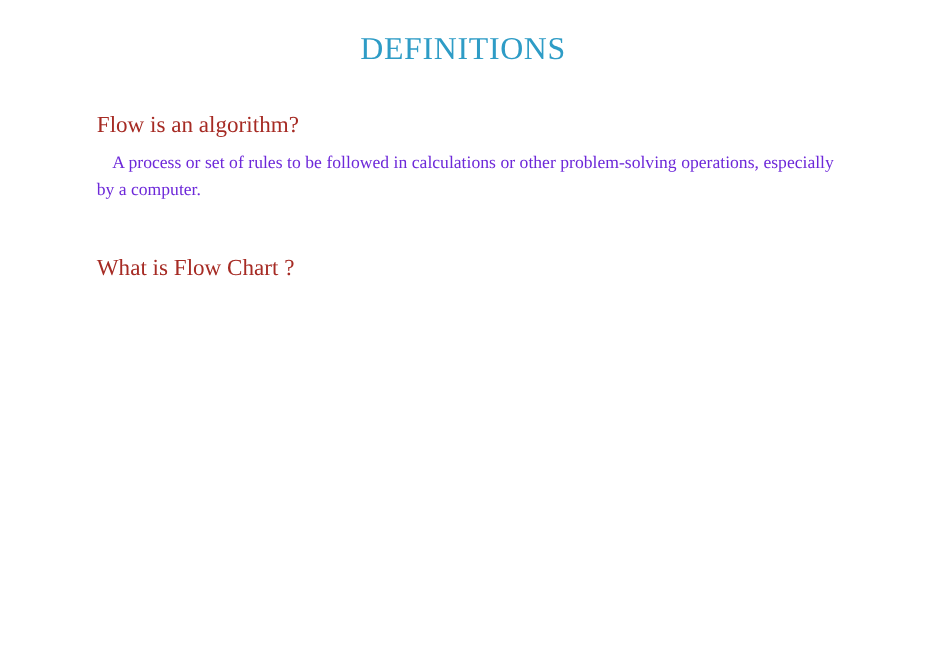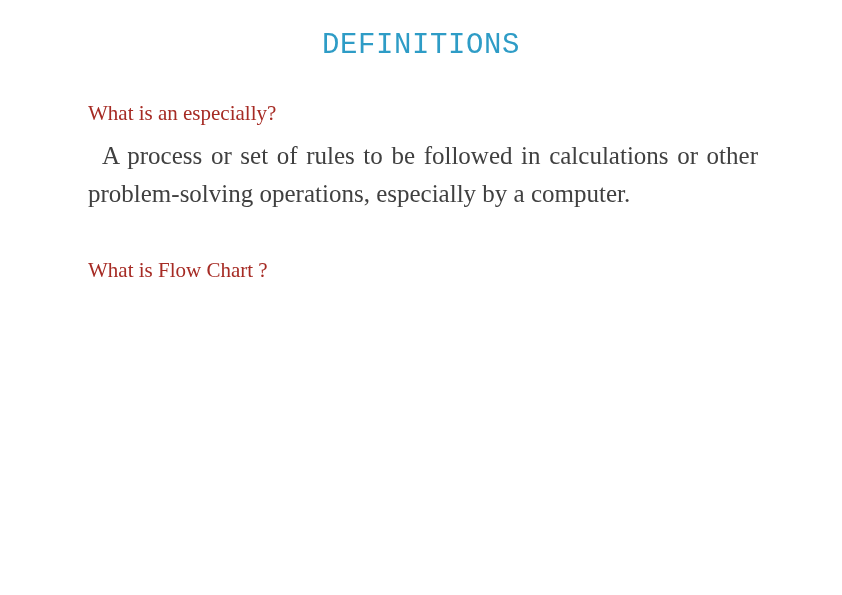--- a/index.html
+++ b/index.html
@@ -22,21 +22,21 @@
   }
 
   
   .slide-title {
     position: absolute;
     left: 0;
     top: 30px;
     width: 842px;
     text-align: center;
     color: #2e9cc6;
-    font-family: Liberation Mono, monospace;
+    font-family: Liberation Serif, serif;
     font-size: 29px;
     font-weight: 400;
     letter-spacing: 0.6px;
     line-height: 1.1;
     white-space: nowrap;
   }
 
   
   .content {
     position: absolute;
@@ -56,22 +56,22 @@
   .section-heading {
     color: #a62b24;
     font-size: 21px;
     font-weight: 400;
     line-height: 1.28;
     margin: 0 0 10px 0;
     white-space: nowrap;
   }
 
   .section-body {
-    color: #404040;
-    font-size: 25px;
+    color: #6d28d9;
+    font-size: 16px;
     font-weight: 400;
     line-height: 1.52;
     text-align: justify;
     text-justify: inter-word;
     margin: 0;
     text-indent: 14px;
   }
 
   
   .section--flowchart .section-body {
@@ -87,21 +87,21 @@
 </head>
 <body>
 
 <div class="slide">
 
   <div class="slide-title">DEFINITIONS</div>
 
   <div class="content">
 
     <div class="section section--algorithm">
-      <div class="section-heading">What is an  especially?</div>
+      <div class="section-heading">Flow is an  algorithm?</div>
       <p class="section-body">A  process or  set of  rules  to be  followed  in  calculations or  other  problem-solving  operations,  especially  by  a computer.</p>
     </div>
 
     <div class="section section--flowchart">
       <div class="section-heading">What is Flow Chart  ?</div>
     </div>
 
   </div>
 
 </div>

